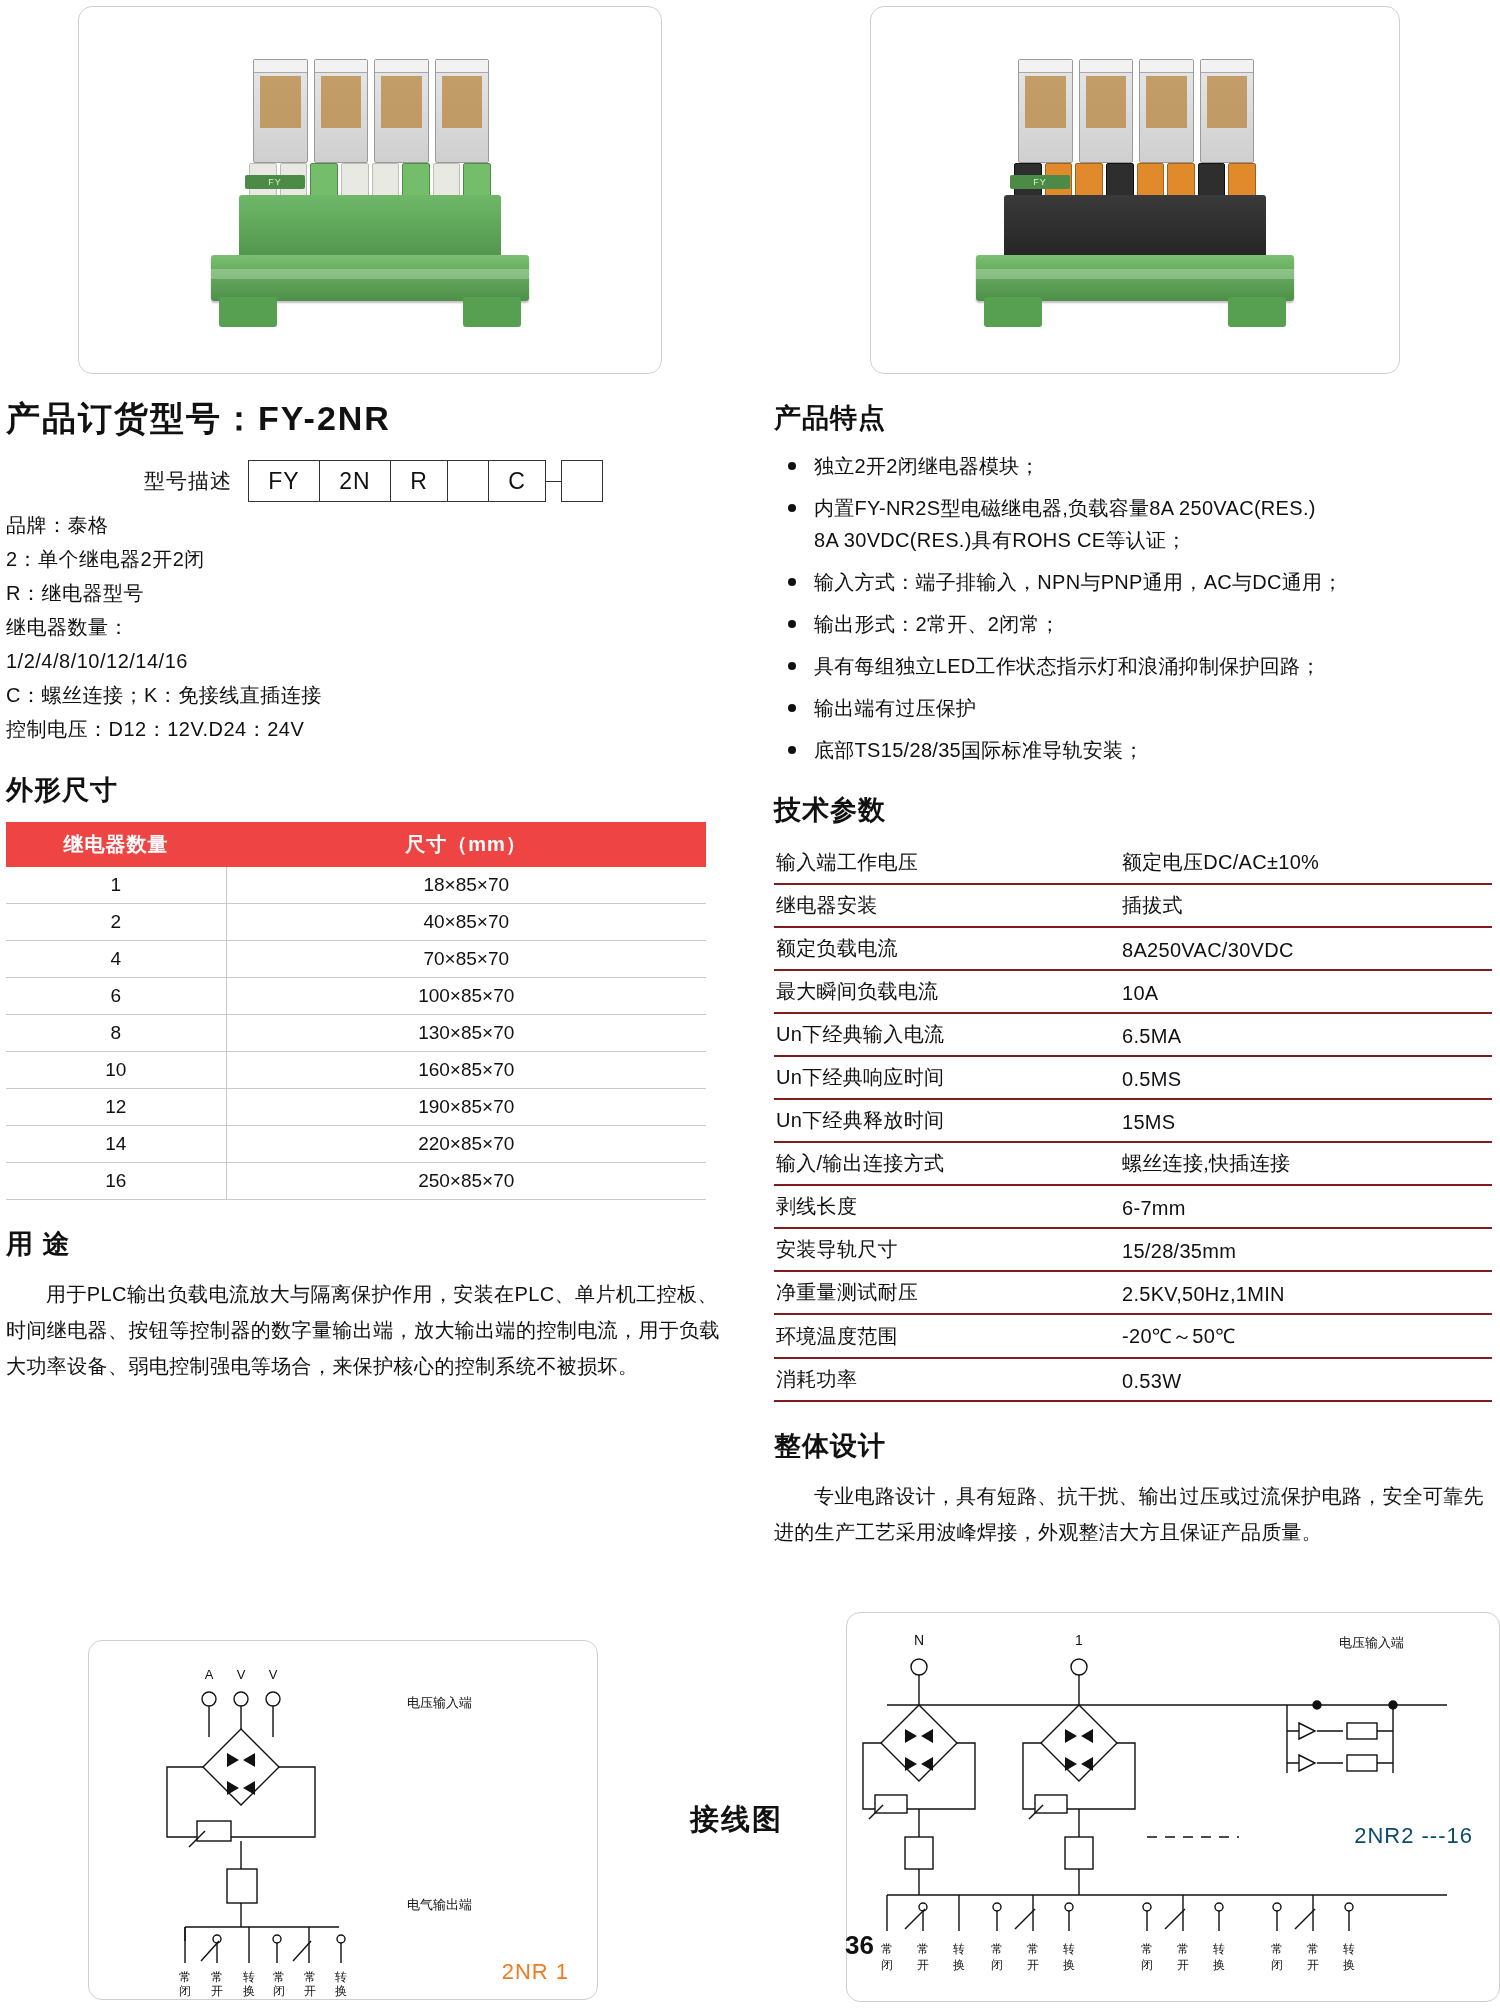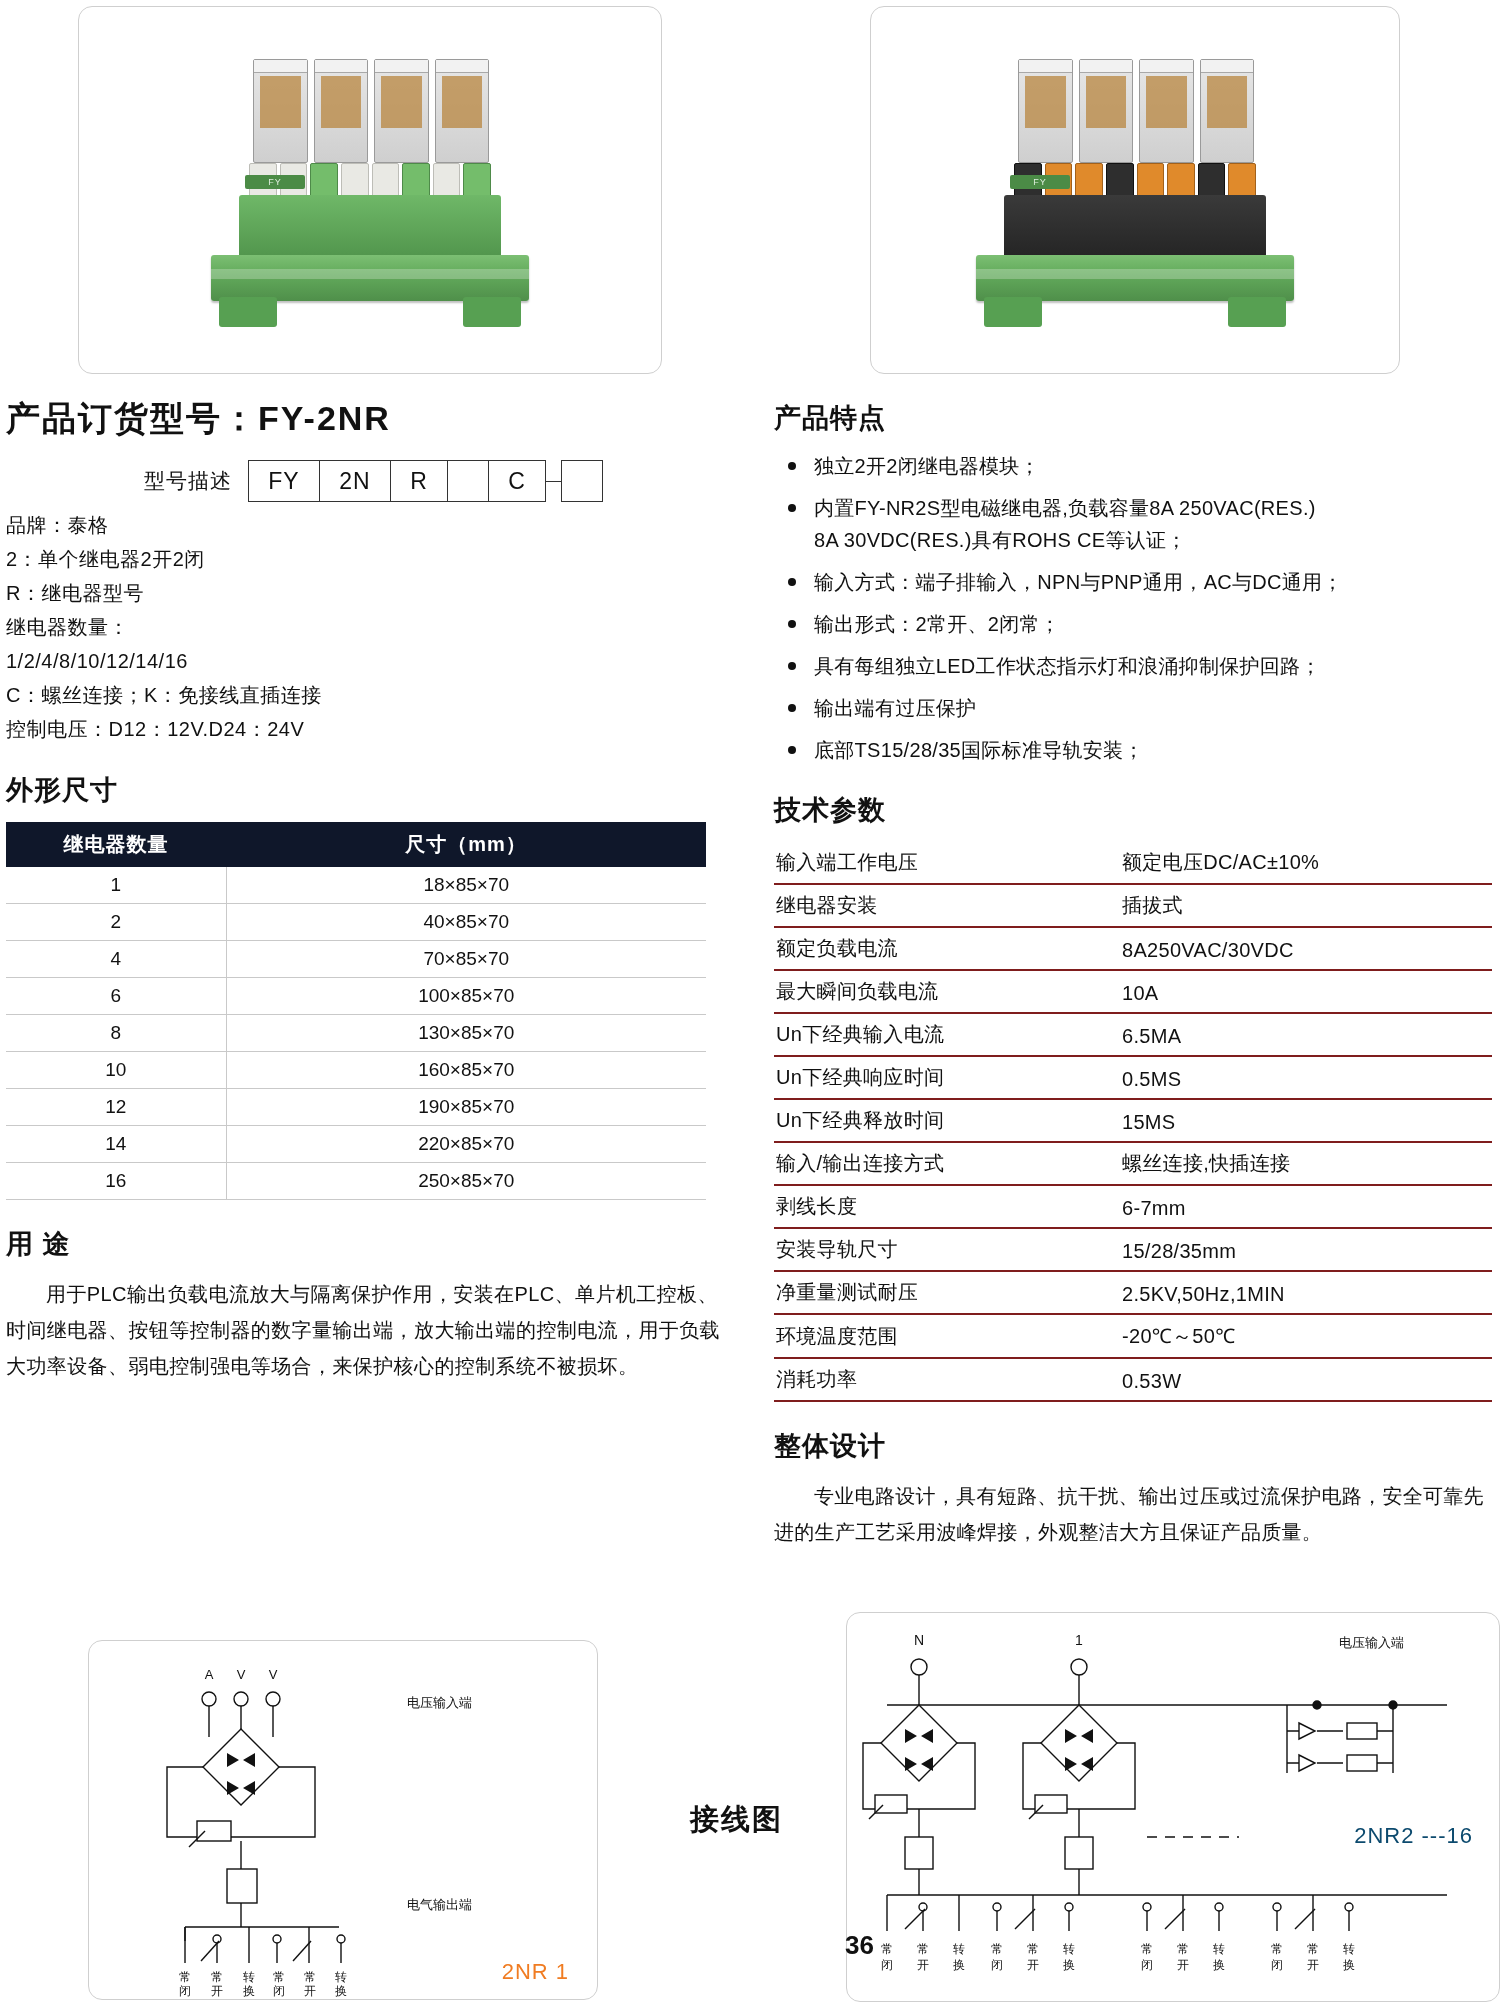--- a/index.html
+++ b/index.html
@@ -110,21 +110,21 @@
   }
   .bx.w70{ min-width:72px; }
   .bx.w58{ min-width:58px; }
   .dash { width:16px; height:1px; background:#333; }
   .desc-list { margin-left:6px; margin-top:6px; }
   .desc-list .it { font-size:20px; line-height:34px; letter-spacing:.5px; white-space:pre-line; }
 
   
   table.dim { border-collapse:collapse; width:700px; margin-left:6px; }
   table.dim th {
-    background:#0f172a; color:#fff; font-size:20px; font-weight:700;
+    background:#ef4444; color:#fff; font-size:20px; font-weight:700;
     padding:9px 0; border:none; letter-spacing:1px;
   }
   table.dim th:first-child { width:220px; }
   table.dim td {
     font-size:19px; text-align:center; padding:7px 0;
     border-bottom:1px solid #c9c9c9;
   }
   table.dim td:first-child { border-right:1px solid #c9c9c9; }
 
   

